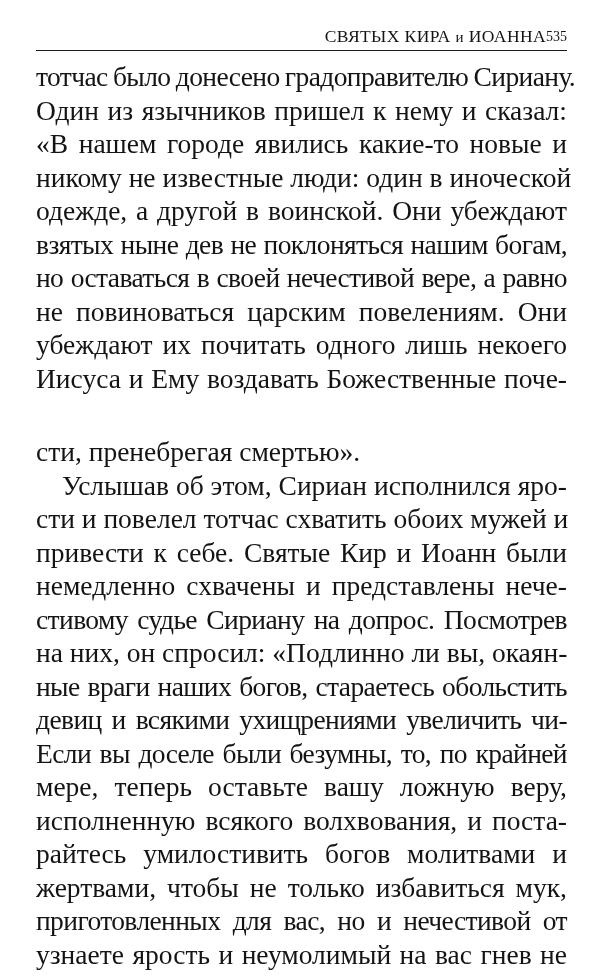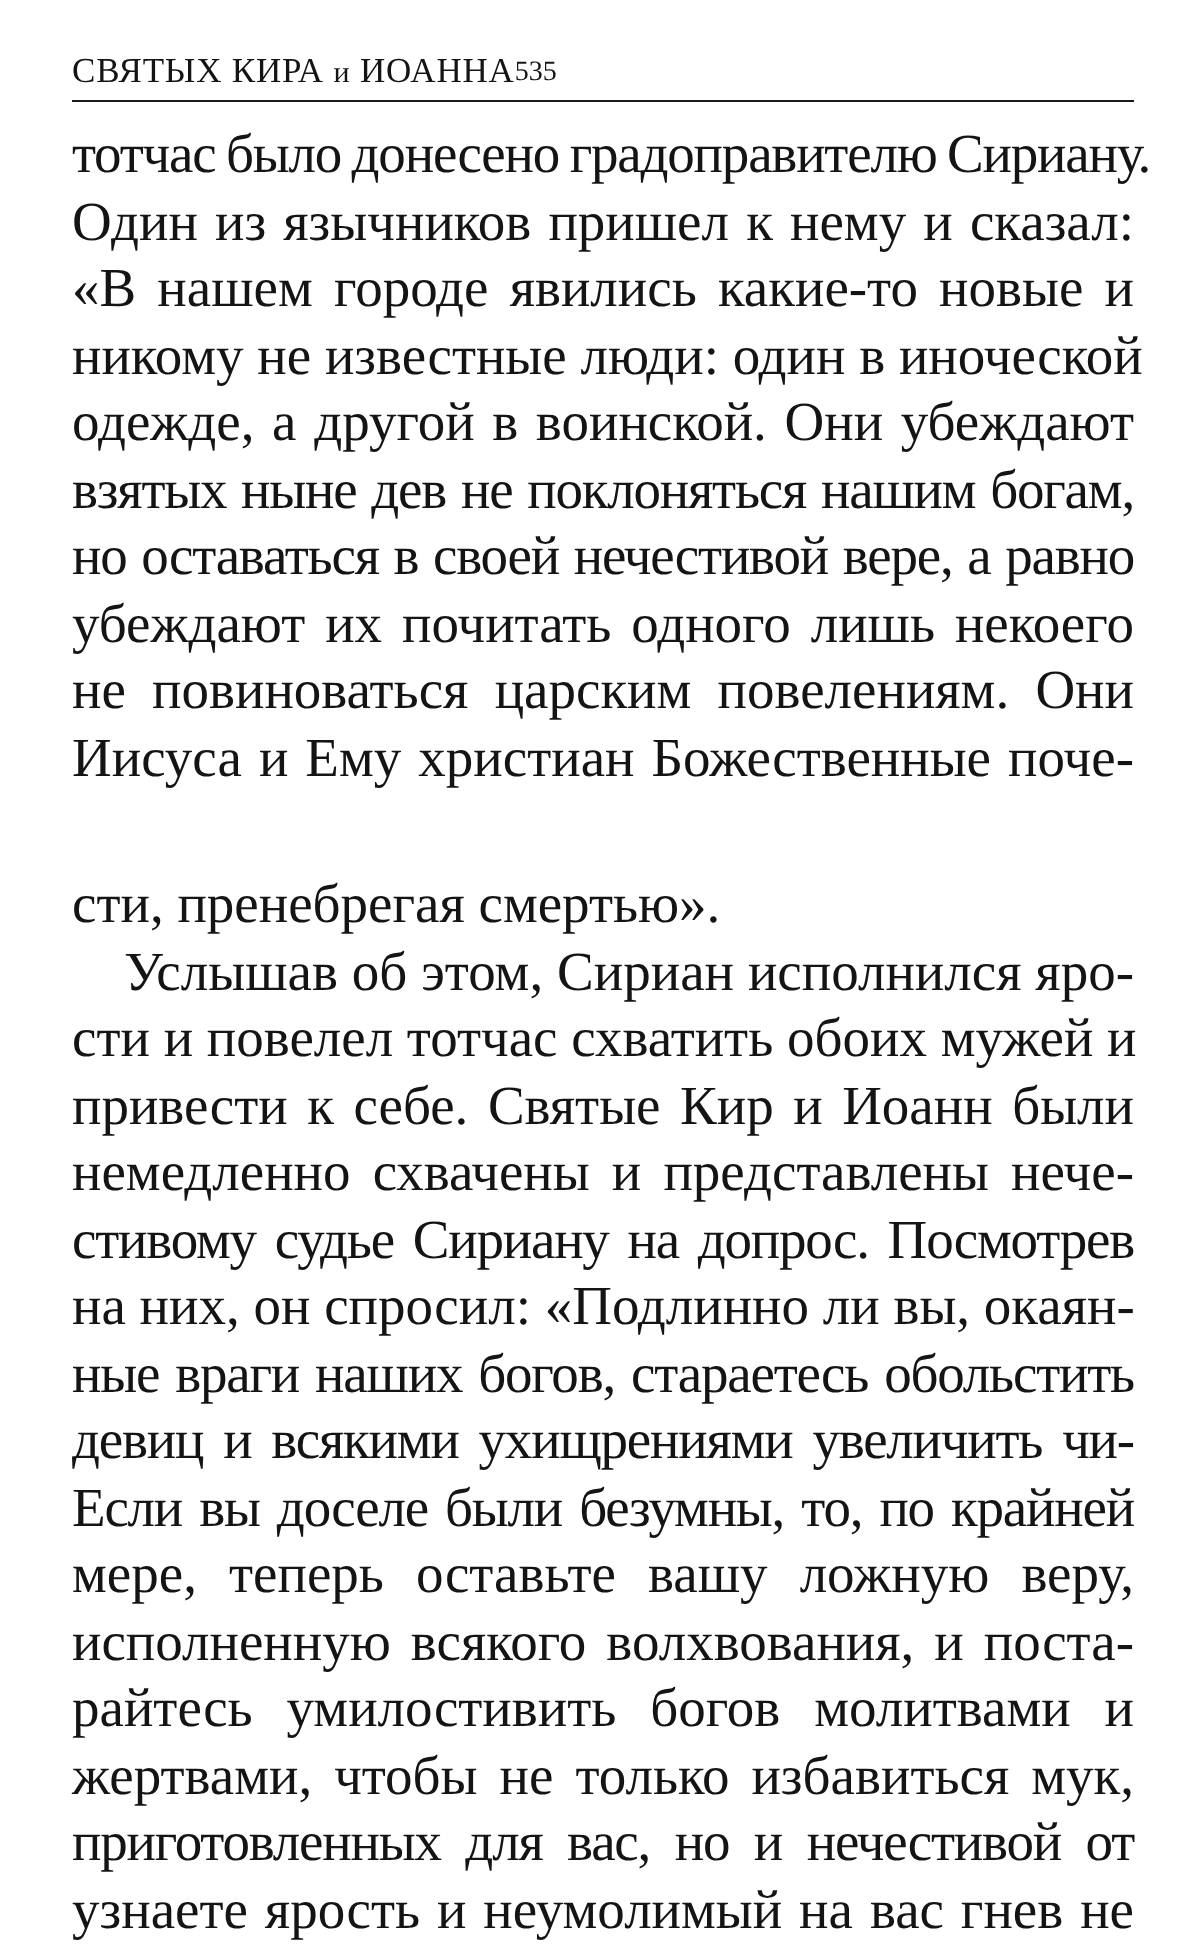--- a/index.html
+++ b/index.html
@@ -22,21 +22,21 @@
       width: 531px;
     }
     .running-header {
       position: absolute;
       left: 0;
       top: 24px;
       width: 531px;
       height: 26px;
       border-bottom: 1.5px solid #1a1a1a;
       display: flex;
-      justify-content: flex-start;
+      justify-content: flex-end;
       align-items: flex-end;
     }
     .header-title {
       font-size: 17.5px;
       letter-spacing: 0.4px;
       line-height: 20px;
       padding-bottom: 3px;
     }
     .header-title .small {
       font-size: 15px;
@@ -91,23 +91,23 @@
 
   <div class="body-text">
     <div>
       <span class="line tight">тотчас было донесено градоправителю Сириану.</span>
       <span class="line">Один из язычников пришел к нему и сказал:</span>
       <span class="line">«В нашем городе явились какие-то новые и</span>
       <span class="line">никому не известные люди: один в иноческой</span>
       <span class="line">одежде, а другой в воинской. Они убеждают</span>
       <span class="line tight">взятых ныне дев не поклоняться нашим богам,</span>
       <span class="line tight">но оставаться в своей нечестивой вере, а равно</span>
+      <span class="line">не повиноваться царским повелениям. Они</span>
       <span class="line">убеждают их почитать одного лишь некоего</span>
-      <span class="line">не повиноваться царским повелениям. Они</span>
-      <span class="line">Иисуса и Ему христиан Божественные поче-</span>
+      <span class="line">Иисуса и Ему воздавать Божественные поче-</span>
       <span class="line last">сти, пренебрегая смертью».</span>
     </div>
     <div>
       <span class="line indent">Услышав об этом, Сириан исполнился яро-</span>
       <span class="line">сти и повелел тотчас схватить обоих мужей и</span>
       <span class="line">привести к себе. Святые Кир и Иоанн были</span>
       <span class="line">немедленно схвачены и представлены нече-</span>
       <span class="line tight">стивому судье Сириану на допрос. Посмотрев</span>
       <span class="line">на них, он спросил: «Подлинно ли вы, окаян-</span>
       <span class="line tight">ные враги наших богов, стараетесь обольстить</span>

